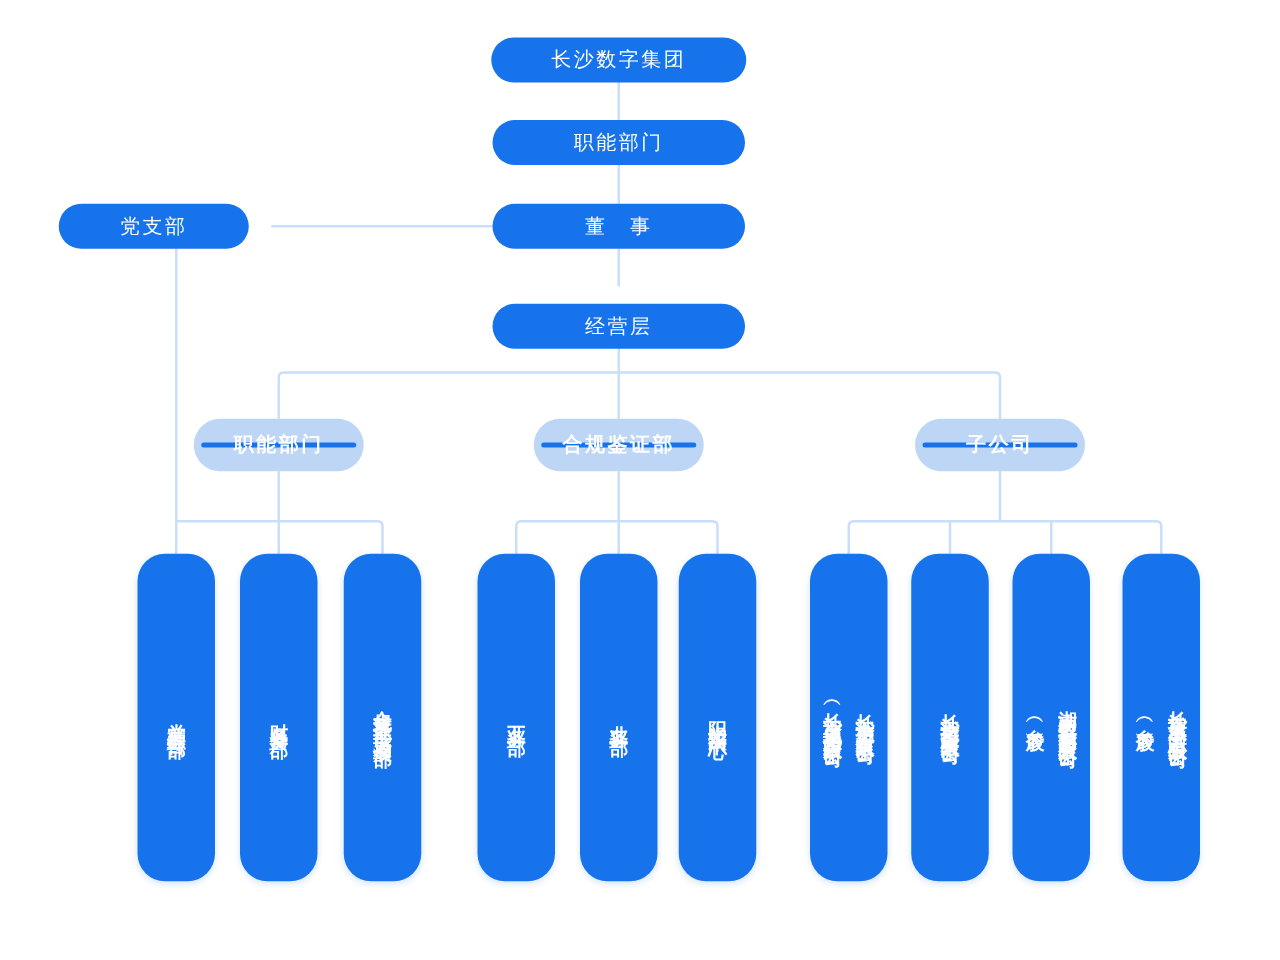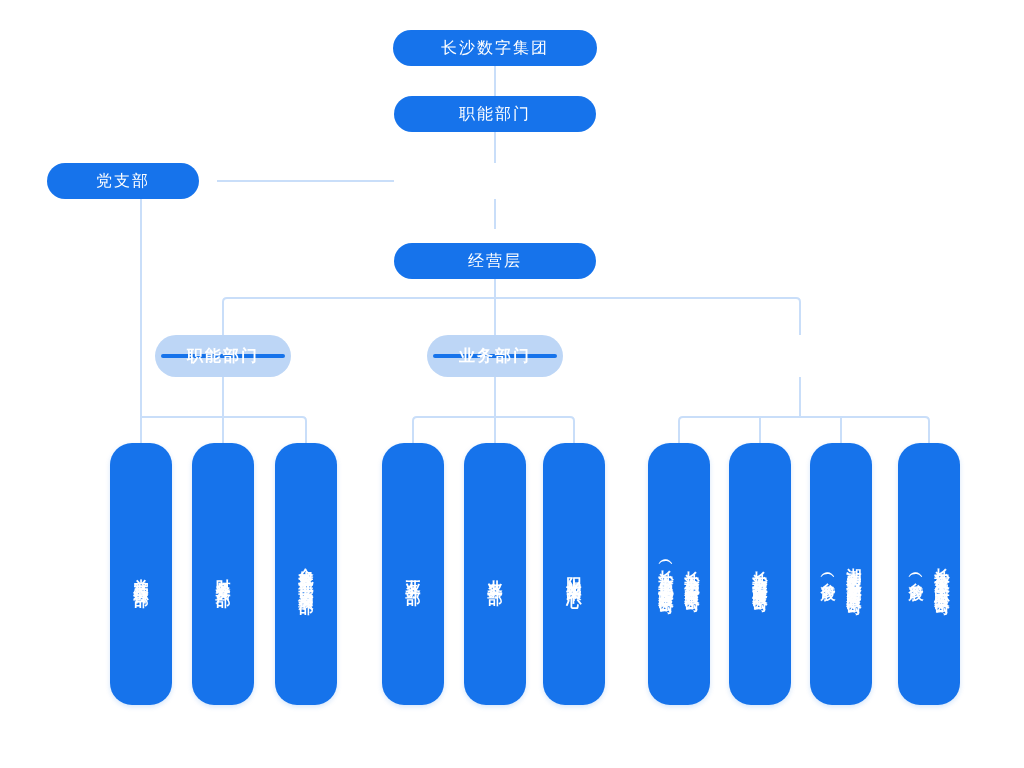--- a/index.html
+++ b/index.html
@@ -112,33 +112,37 @@
     <path d="M800 377 V417"></path>
     <path d="M679 443 V421 Q679 417 683 417 H925 Q929 417 929 421 V443"></path>
     <path d="M760 417 V443"></path>
     <path d="M841 417 V443"></path>
   </svg>
 
   <div class="pill" style="left:393px; top:30px; width:204px;">长沙数字集团</div>
 
   <div class="pill" style="left:394px; top:96px; width:202px;">职能部门</div>
 
+  <div class="pill" style="left:394px; top:163px; width:202px;">董　事</div>
 
   <div class="pill" style="left:47px; top:163px; width:152px;">党支部</div>
 
   <div class="pill" style="left:394px; top:243px; width:202px;">经营层</div>
 
   <div class="halo" style="left:155px;">
     <div class="inner">职能部门</div>
   </div>
 
   <div class="halo" style="left:427px;">
-    <div class="inner">业务部门</div>
+    <div class="inner">合规鉴证部</div>
   </div>
 
+  <div class="halo" style="left:732px;">
+    <div class="inner">子公司</div>
+  </div>
 
   <div class="vbox" style="left:110px;">
     <span class="vtext">党群综合部</span>
   </div>
   <div class="vbox" style="left:192px;">
     <span class="vtext">财务资产部</span>
   </div>
   <div class="vbox" style="left:275px;">
     <span class="vtext">合规鉴证部（市场发展部）</span>
   </div>

